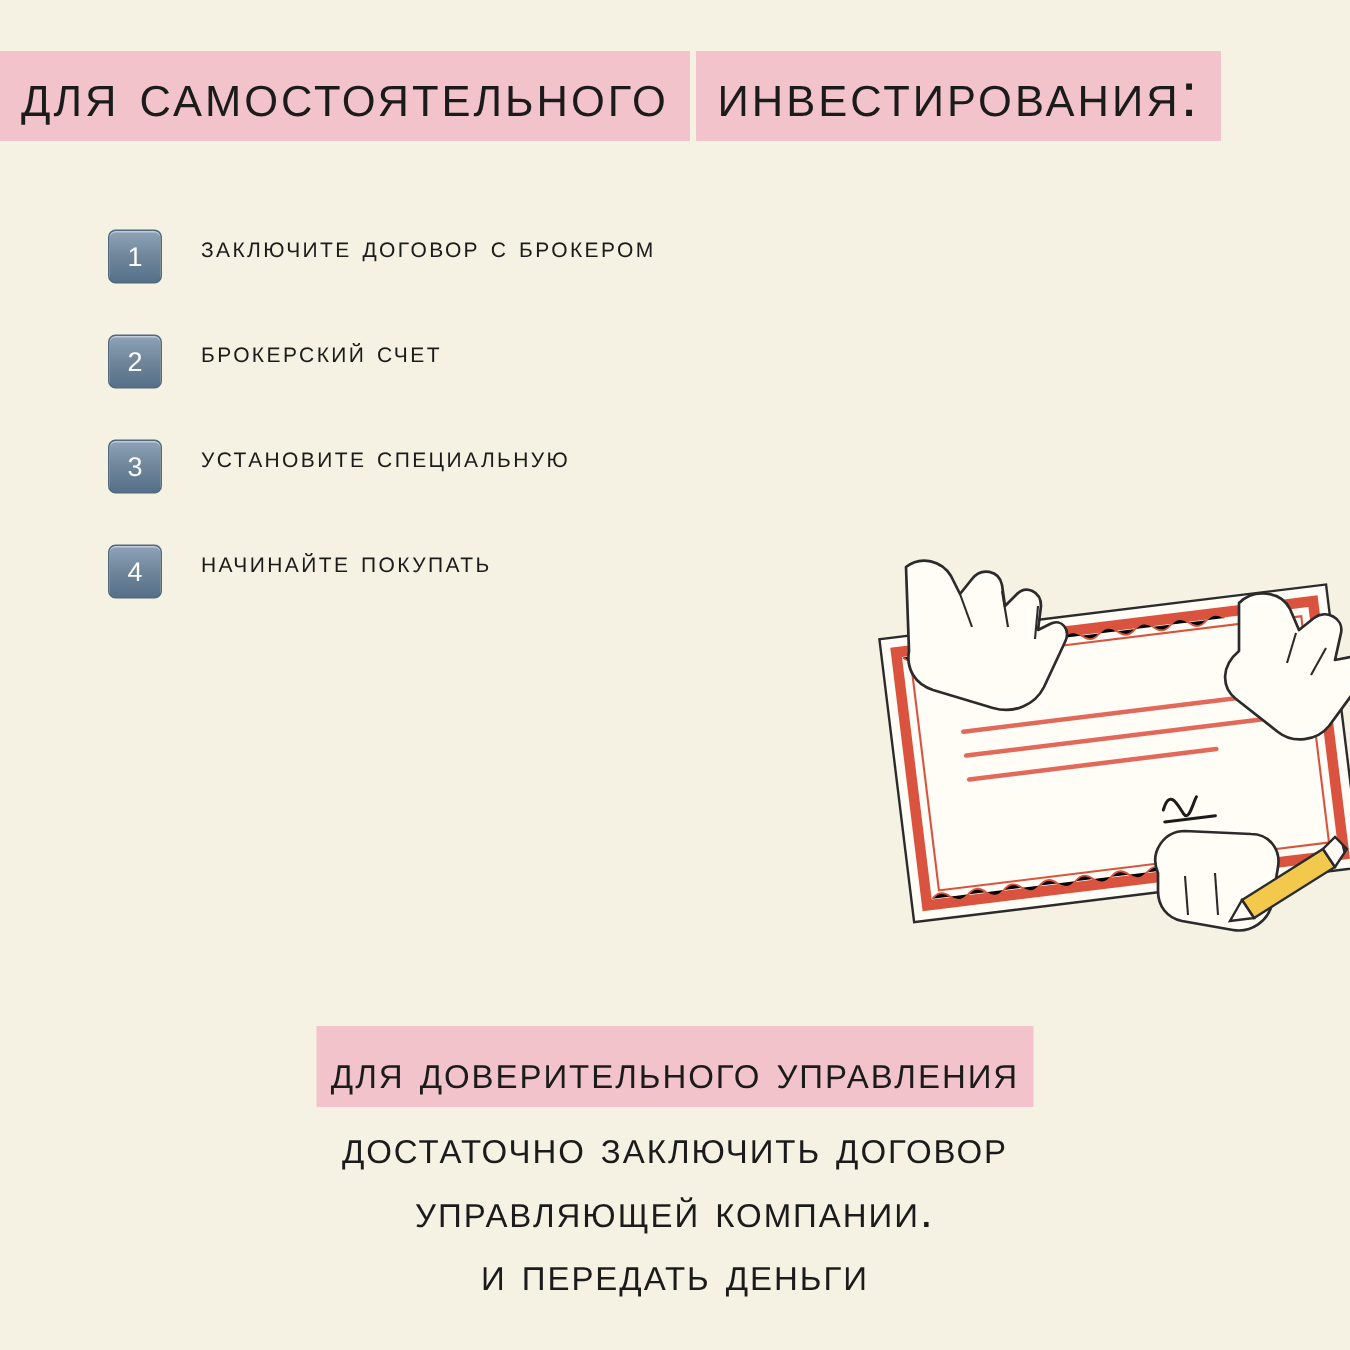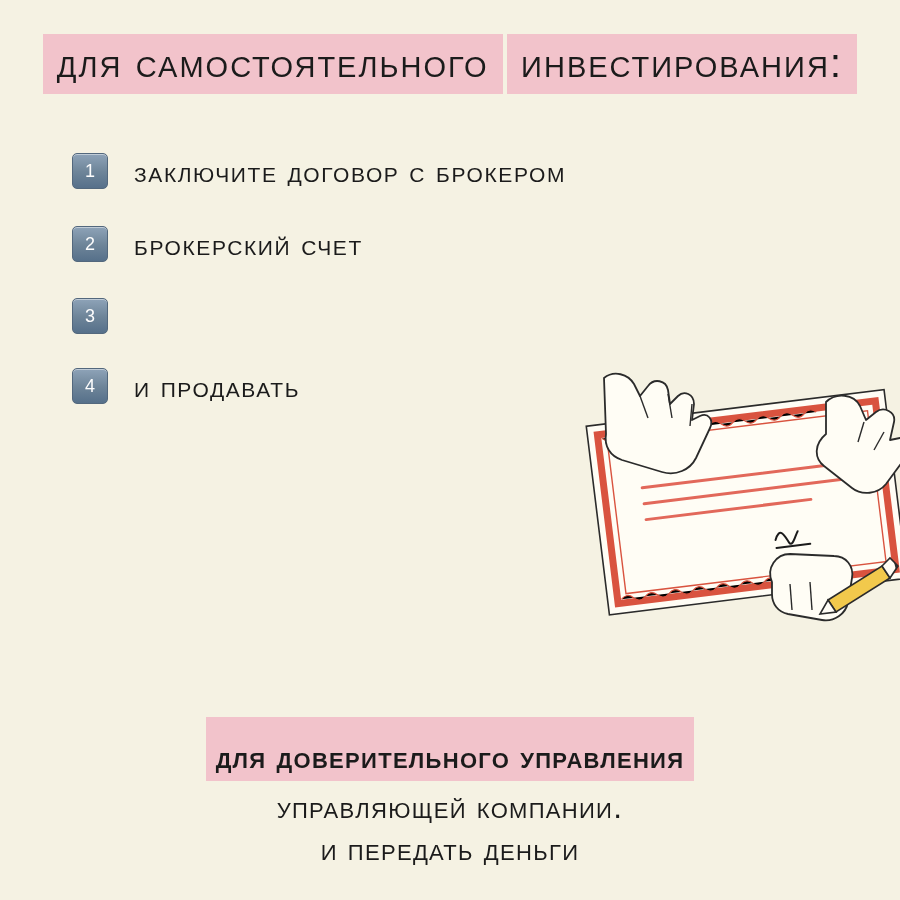--- a/index.html
+++ b/index.html
@@ -19,21 +19,20 @@
   .page {
     position: relative;
     width: 900px;
     height: 900px;
     box-sizing: border-box;
   }
 
   
   .title-block {
     padding-top: 34px;
-    text-align: center;
     position: relative;
     z-index: 3;
   }
   .title-line {
     display: inline-block;
     background: #f2c3cb;
     font-size: 41px;
     letter-spacing: 2.0px;
     line-height: 1.32;
     padding: 2px 14px 4px 14px;
@@ -66,21 +65,21 @@
     box-shadow: inset 0 1px 0 rgba(255,255,255,0.45);
     color: #fdfdfd;
     font-size: 18px;
     line-height: 34px;
     text-align: center;
     margin-top: 3px;
     font-weight: 400;
   }
   .step-text {
     margin-left: 26px;
-    font-size: 30px;
+    font-size: 20px;
     letter-spacing: 1.6px;
     line-height: 1.32;
     font-variant: small-caps;
     text-transform: lowercase;
     padding-top: 2px;
     max-width: 560px;
   }
   .step-text .l2 { display: block; }
 
   
@@ -91,25 +90,24 @@
     bottom: 30px;
     text-align: center;
     z-index: 3;
   }
   .bottom-highlight {
     display: inline-block;
     background: #f2c3cb;
     font-size: 31.5px;
     letter-spacing: 1.3px;
     line-height: 1.3;
-    padding: 20px 10px 3px 10px;
+    padding: 10px 10px 3px 10px;
     font-variant: small-caps;
     text-transform: lowercase;
     margin-bottom: 5px;
-    font-weight: bold;
   }
   .bottom-line {
     font-size: 31.5px;
     letter-spacing: 1.3px;
     line-height: 1.34;
     font-variant: small-caps;
     text-transform: lowercase;
   }
 
   
@@ -202,31 +200,33 @@
     </li>
     <li class="step">
       <span class="step-badge">2</span>
       <span class="step-text">
         <span class="l2">брокерский счет</span>
       </span>
     </li>
     <li class="step">
       <span class="step-badge">3</span>
       <span class="step-text">
+        <span>Установите специальную</span>
       </span>
     </li>
     <li class="step">
       <span class="step-badge">4</span>
       <span class="step-text">
-        <span class="l2">и продавать</span>
+        <span>Начинайте покупать</span>
       </span>
     </li>
   </ul>
 
   <div class="bottom-block">
     <div>
       <span class="bottom-highlight">Для доверительного управления</span>
     </div>
+    <div class="bottom-line">достаточно заключить договор</div>
     <div class="bottom-line">управляющей компании.</div>
     <div class="bottom-line">и передать деньги</div>
   </div>
 
 </div>
 
 </body></html>

